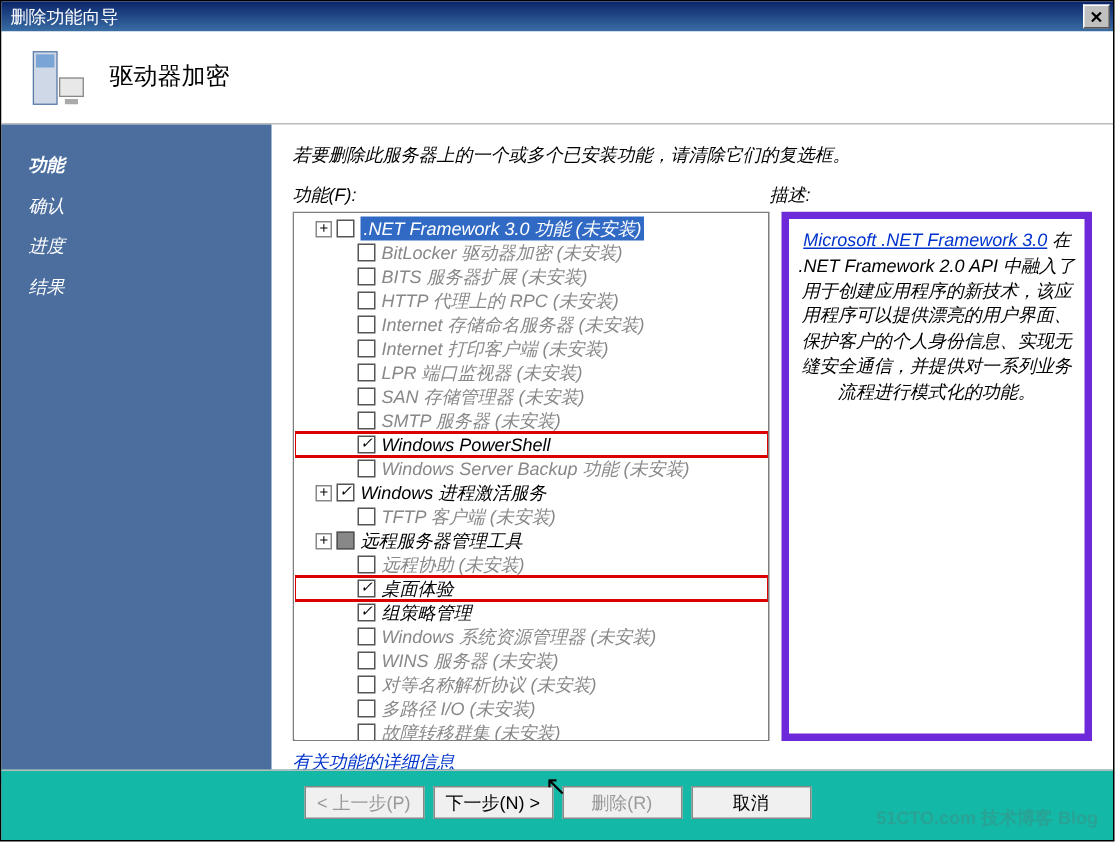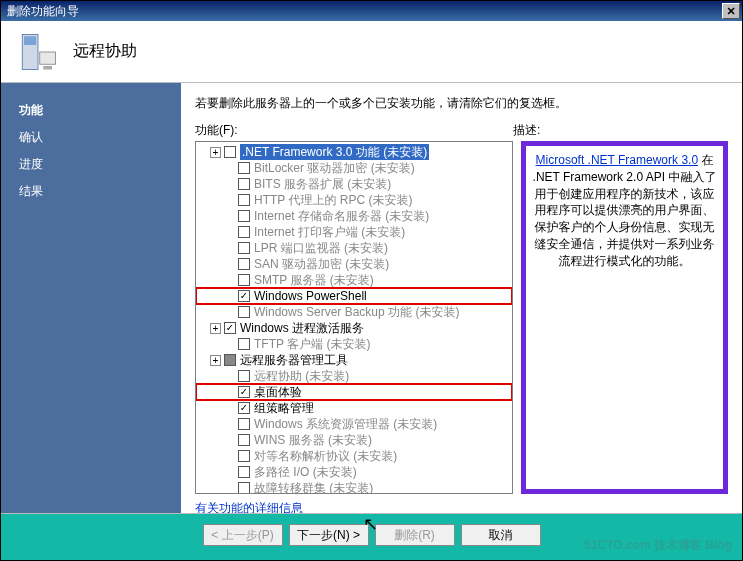--- a/index.html
+++ b/index.html
@@ -4,21 +4,21 @@
 <style>
 * { box-sizing: border-box; margin: 0; padding: 0; font-family: "Microsoft YaHei", "SimSun", Arial, sans-serif; }
 body { background: #ece9d8; font-size: 12px; color: #000; }
 .wizard { width: 743px; height: 561px; background: #fff; border: 1px solid #000; position: relative; }
 .titlebar { background: linear-gradient(#0a246a, #3a6ea5); color: #fff; height: 20px; display: flex; align-items: center; padding: 0 2px 0 6px; font-size: 12px; }
 .titlebar .title { flex: 1; }
 .titlebar .close { width: 18px; height: 16px; background: #c0c0c0; color: #000; display: flex; align-items: center; justify-content: center; border: 1px solid #fff; border-right-color: #555; border-bottom-color: #555; cursor: pointer; font-weight: bold; font-size: 11px; }
 .header { display: flex; align-items: center; padding: 10px 16px; border-bottom: 1px solid #bbb; background: #fff; height: 62px; }
 .header .icon { width: 42px; height: 42px; margin-right: 14px; }
 .header h1 { font-size: 16px; font-weight: normal; }
-.body { display: flex; height: 440px; }
+.body { display: flex; height: 440px; font-style: italic; }
 .sidebar { width: 180px; background: #4b6e9e; color: #fff; padding: 14px 0; }
 .sidebar .step { padding: 5px 18px; cursor: pointer; font-size: 12px; }
 .sidebar .step.active { font-weight: bold; }
 .main { flex: 1; padding: 12px 14px 6px 14px; display: flex; flex-direction: column; }
 .instruction { font-size: 12px; margin-bottom: 10px; }
 .labels { display: flex; }
 .labels .l1 { width: 318px; font-size: 12px; }
 .labels .l2 { font-size: 12px; }
 .panes { display: flex; flex: 1; margin-top: 2px; overflow: hidden; }
 .tree { width: 318px; border: 1px solid #7e7e7e; background: #fff; overflow-y: scroll; font-family: "SimSun", monospace; font-size: 12px; padding: 2px 0; }
@@ -51,21 +51,21 @@
     <div class="close">✕</div>
   </div>
 
   <div class="header">
     <svg class="icon" viewBox="0 0 48 48">
       <rect x="6" y="4" width="18" height="40" fill="#cfd8e6" stroke="#5a7aa8"></rect>
       <rect x="8" y="6" width="14" height="10" fill="#7aa3d6"></rect>
       <rect x="26" y="24" width="18" height="14" fill="#e8e8e8" stroke="#888"></rect>
       <rect x="30" y="40" width="10" height="4" fill="#aaa"></rect>
     </svg>
-    <h1>远程协助</h1>
+    <h1>驱动器加密</h1>
   </div>
 
   <div class="body">
     <div class="sidebar" id="sidebar">
         <div class="step active">功能</div>
         <div class="step">确认</div>
         <div class="step">进度</div>
         <div class="step">结果</div>
       </div>
 
@@ -108,21 +108,21 @@
               <span class="dim">Internet 打印客户端  (未安装)</span>
             </div>
             <div class="row indent2">
               <span class="noexp"></span>
               <span class="cb "></span>
               <span class="dim">LPR 端口监视器  (未安装)</span>
             </div>
             <div class="row indent2">
               <span class="noexp"></span>
               <span class="cb "></span>
-              <span class="dim">SAN 驱动器加密  (未安装)</span>
+              <span class="dim">SAN 存储管理器  (未安装)</span>
             </div>
             <div class="row indent2">
               <span class="noexp"></span>
               <span class="cb "></span>
               <span class="dim">SMTP 服务器  (未安装)</span>
             </div>
             <div class="row indent2 hl">
               <span class="noexp"></span>
               <span class="cb checked"></span>
               <span>Windows PowerShell</span>

